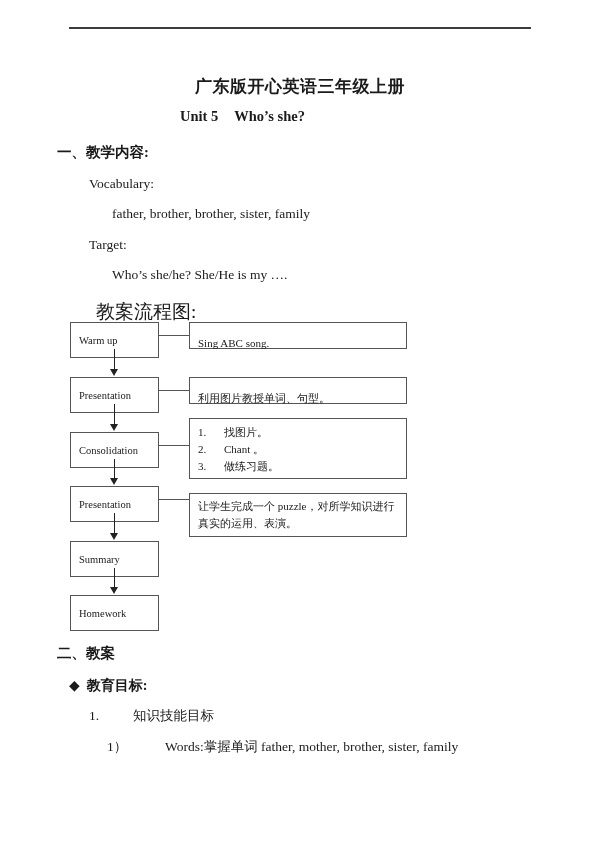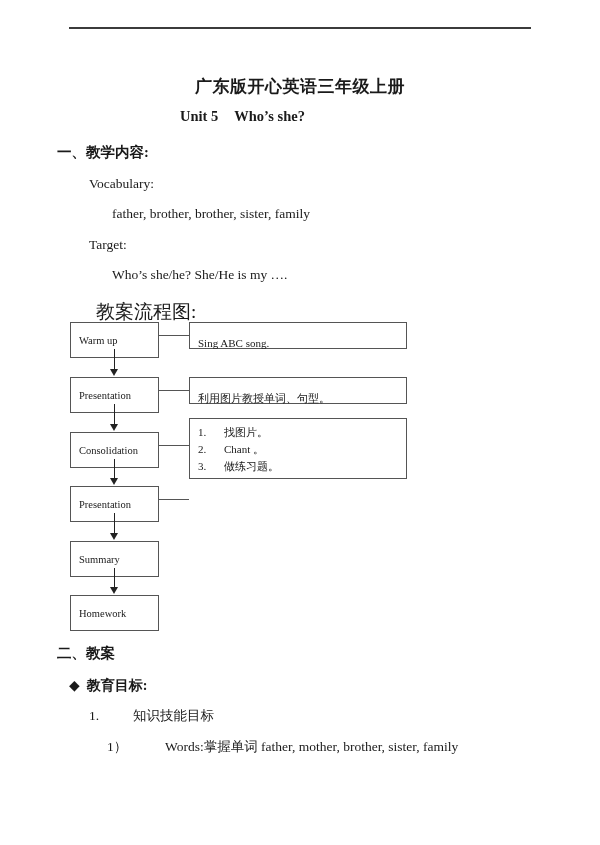--- a/index.html
+++ b/index.html
@@ -228,20 +228,23 @@
           <span class="n">2.</span>
           <span>Chant 。</span>
         </div>
         <div class="row">
           <span class="n">3.</span>
           <span>做练习题。</span>
         </div>
       </div>
     </div>
 
+    <div class="node node-right" style="top:493px; height:44px; padding-top:4px">
+      <span class="rtext">让学生完成一个 puzzle，对所学知识进行真实的运用、表演。</span>
+    </div>
 
   </div>
 
   <div class="sec-heading" id="h-lesson">二、教案</div>
 
   <div class="sec-heading" id="t-goal-bullet">
     <span class="dia">◆</span><span>教育目标:</span>
   </div>
 
   <div class="body-line" id="t-item1">

